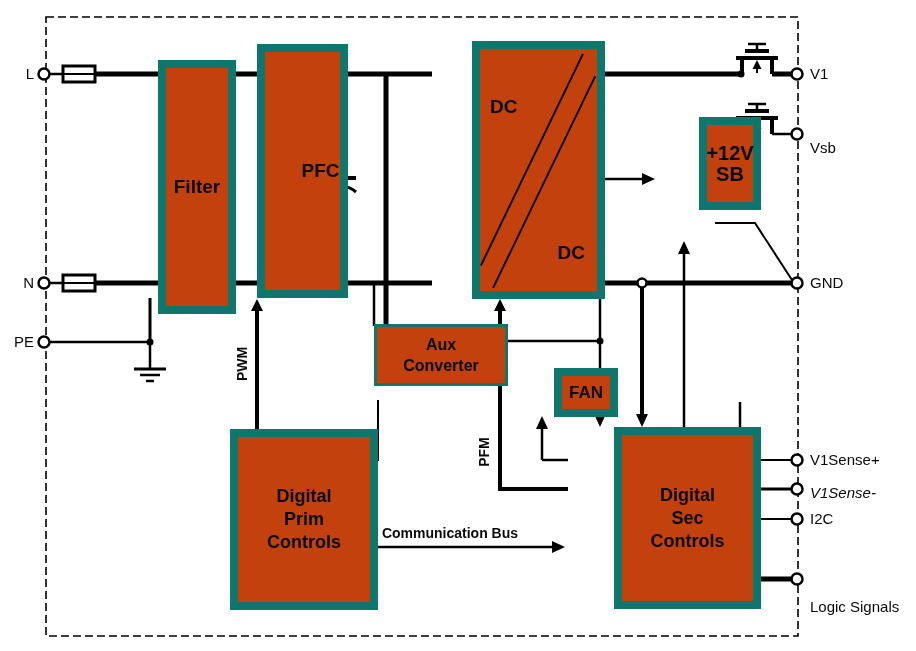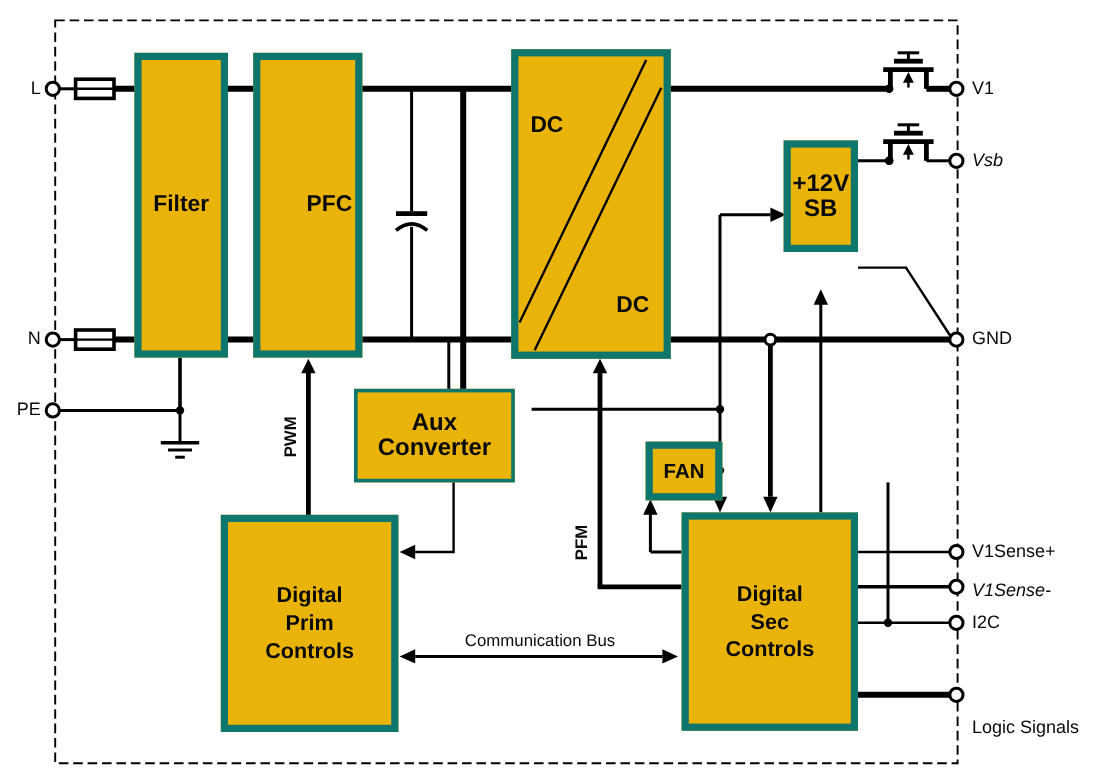--- a/index.html
+++ b/index.html
@@ -7,35 +7,36 @@
     position:relative;
     width:916px;height:651px;
     background:#fff;
     font-family:"Liberation Sans", sans-serif;
     color:#0a0a0a;
     overflow:hidden;
   }
   .stage svg.wires{position:absolute;left:0;top:0;z-index:1;}
   .blk{
     position:absolute;z-index:2;
-    background:#eab308;
-    border:6px solid #0f766e;
+    background:#c2410c;
+    border:8px solid #0f766e;
     box-sizing:border-box;
     display:flex;align-items:center;justify-content:center;
     text-align:center;
     font-weight:bold;
     white-space:pre-line;
     color:#0a0a0a;
-  }
-  .blk-filter{left:112px;top:44px;width:78px;height:254px;font-size:19px;}
+    margin-left:46px;
+  }
+  .blk-filter{left:112px;top:60px;width:78px;height:254px;font-size:19px;}
   .blk-pfc{left:211px;top:44px;width:91px;height:254px;font-size:19px;padding-left:36px;}
   .blk-dcdc{left:426px;top:41px;width:133px;height:258px;display:block;}
-  .blk-aux{left:295px;top:324px;width:134px;height:78px;font-size:20px;line-height:21px;}
+  .blk-aux{left:328px;top:324px;width:134px;height:62px;font-size:16px;line-height:21px;}
   .blk-sb12{left:653px;top:117px;width:62px;height:93px;font-size:20px;line-height:21px;}
-  .blk-fan{left:538px;top:368px;width:64px;height:49px;font-size:17px;}
+  .blk-fan{left:508px;top:368px;width:64px;height:49px;font-size:17px;}
   .blk-eeprom{left:691px;top:321px;width:96px;height:81px;font-size:16px;}
   .blk-prim{left:184px;top:429px;width:148px;height:181px;font-size:18px;line-height:23px;}
   .blk-sec{left:568px;top:427px;width:147px;height:182px;font-size:18px;line-height:23px;}
   .blk-dcdc .dcdc-svg{position:absolute;left:0;top:0;width:100%;height:100%;overflow:visible;}
   .dc-label{position:absolute;font-size:19px;font-weight:bold;}
   .dc-top{left:10px;top:47px;}
   .dc-bottom{right:12px;bottom:27px;}
   .term{
     position:absolute;z-index:3;
     font-size:15px;line-height:18px;height:18px;
@@ -43,21 +44,21 @@
   }
   .term-left{left:0;width:34px;text-align:right;}
   .term-right{left:810px;text-align:right;}
   .siglabel{
     position:absolute;z-index:3;
     font-size:14px;font-weight:bold;white-space:nowrap;
     transform:translate(-50%,-50%) rotate(-90deg);
   }
   .commlabel{
     position:absolute;z-index:3;
-    font-size:14px;font-weight:normal;white-space:nowrap;
+    font-size:14px;font-weight:bold;white-space:nowrap;
     transform:translate(-50%,-50%);
   }
 </style>
 </head>
 <body>
 
 <div class="stage">
 
   <svg class="wires" width="916" height="651" viewBox="0 0 916 651">
     <defs>
@@ -242,21 +243,21 @@
     <span>Digital
 Sec
 Controls</span>
   </div>
 
   <div class="term term-left" style="top:65px;">L</div>
   <div class="term term-left" style="top:274px;">N</div>
   <div class="term term-left" style="top:333px;text-align:right;">PE</div>
 
   <div class="term term-right" style="top:65px;">V1</div>
-  <div class="term term-right" style="top:125px;font-style:italic;">Vsb</div>
+  <div class="term term-right" style="top:139px;">Vsb</div>
   <div class="term term-right" style="top:274px;">GND</div>
   <div class="term term-right" style="top:451px;">V1Sense+</div>
   <div class="term term-right" style="top:484px;font-style:italic;">V1Sense-</div>
   <div class="term term-right" style="top:510px;">I2C</div>
   <div class="term term-right" style="top:598px;">Logic Signals</div>
 
   <div class="siglabel" style="left:242px;top:364px;">PWM</div>
   <div class="siglabel" style="left:484px;top:452px;">PFM</div>
   <div class="commlabel" style="left:450px;top:533px;">Communication Bus</div>
 

